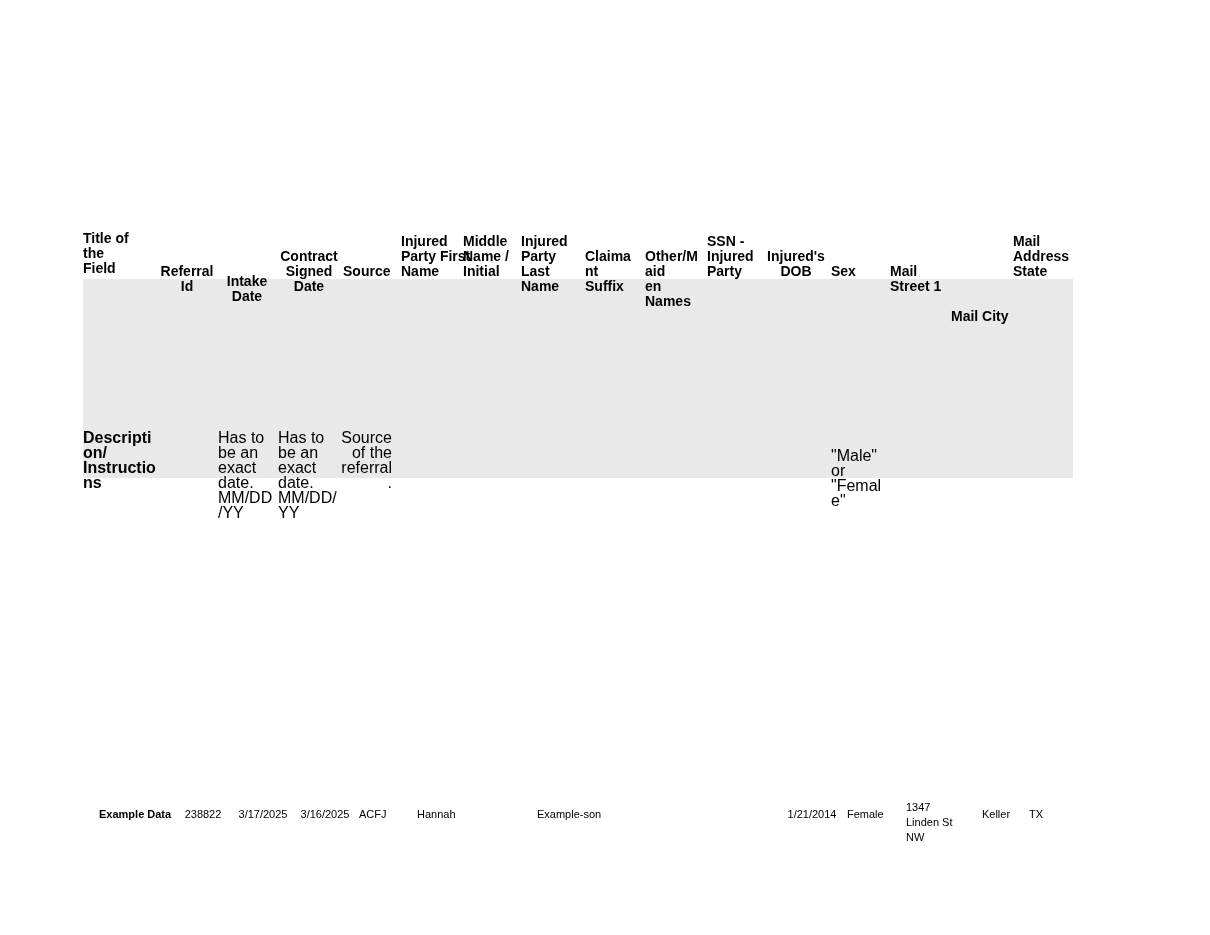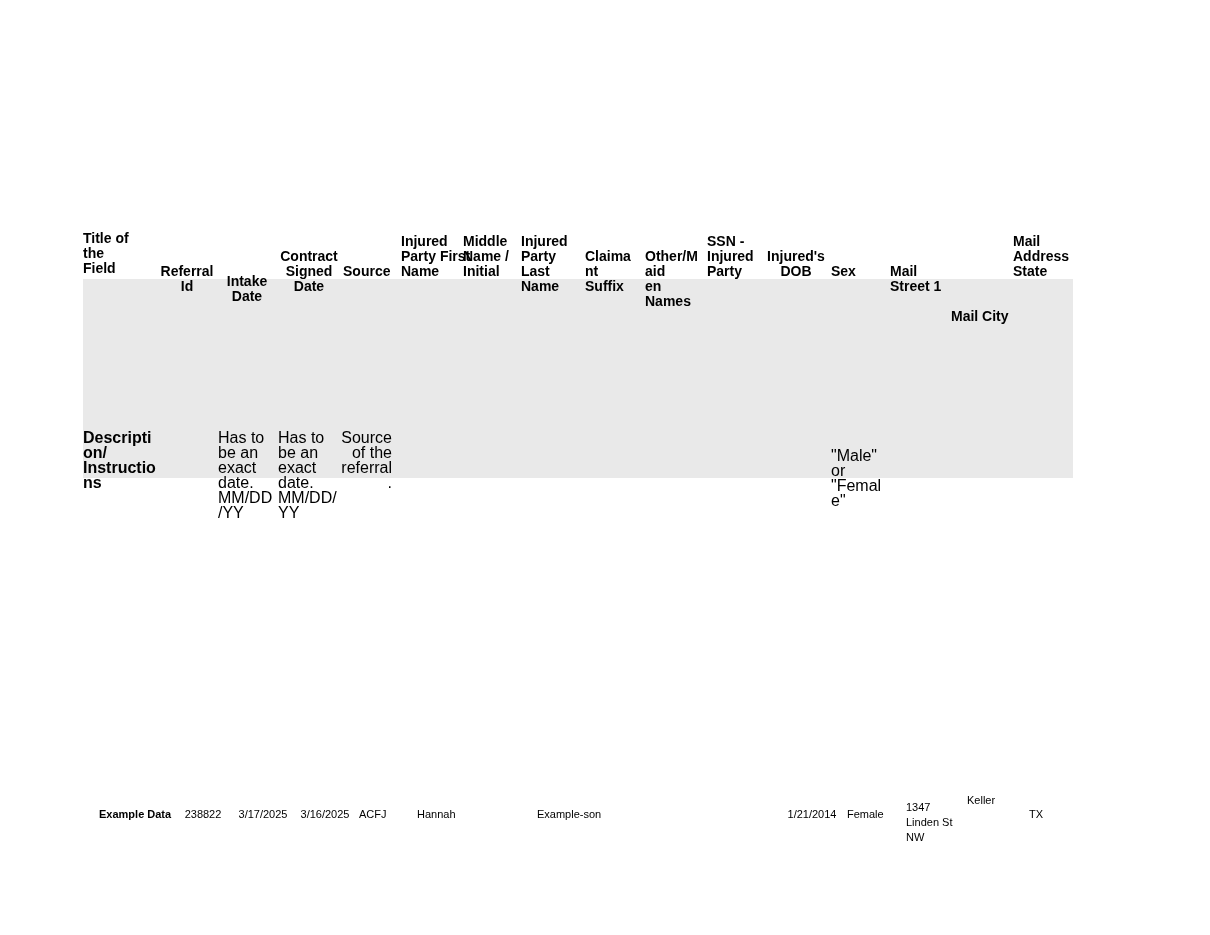--- a/index.html
+++ b/index.html
@@ -133,17 +133,17 @@
     <div class="cell label" style="left:0px; width:90px; top:18px;">Example Data</div>
   <div class="cell align-right" style="left: 75px; width: 58px; top: 18px;">238822</div>
       <div class="cell align-right" style="left: 135px; width: 58px; top: 18px;">3/17/2025</div>
       <div class="cell align-right" style="left: 195px; width: 62px; top: 18px;">3/16/2025</div>
       <div class="cell" style="left: 260px; width: 55px; top: 18px;">ACFJ</div>
       <div class="cell" style="left: 318px; width: 70px; top: 18px;">Hannah</div>
       <div class="cell" style="left: 438px; width: 66px; top: 18px;">Example-son</div>
       <div class="cell align-right" style="left: 684px; width: 58px; top: 18px;">1/21/2014</div>
       <div class="cell" style="left: 748px; width: 56px; top: 18px;">Female</div>
       <div class="cell" style="left: 807px; width: 58px; top: 11px;">1347 Linden St NW</div>
-      <div class="cell" style="left: 868px; width: 58px; top: 4px;">Keller</div>
+      <div class="cell" style="left: 868px; width: 58px; top: 18px; text-align: center;">Keller</div>
       <div class="cell" style="left: 930px; width: 58px; top: 18px;">TX</div>
     </div>
 
 </div>
 
 </body></html>

